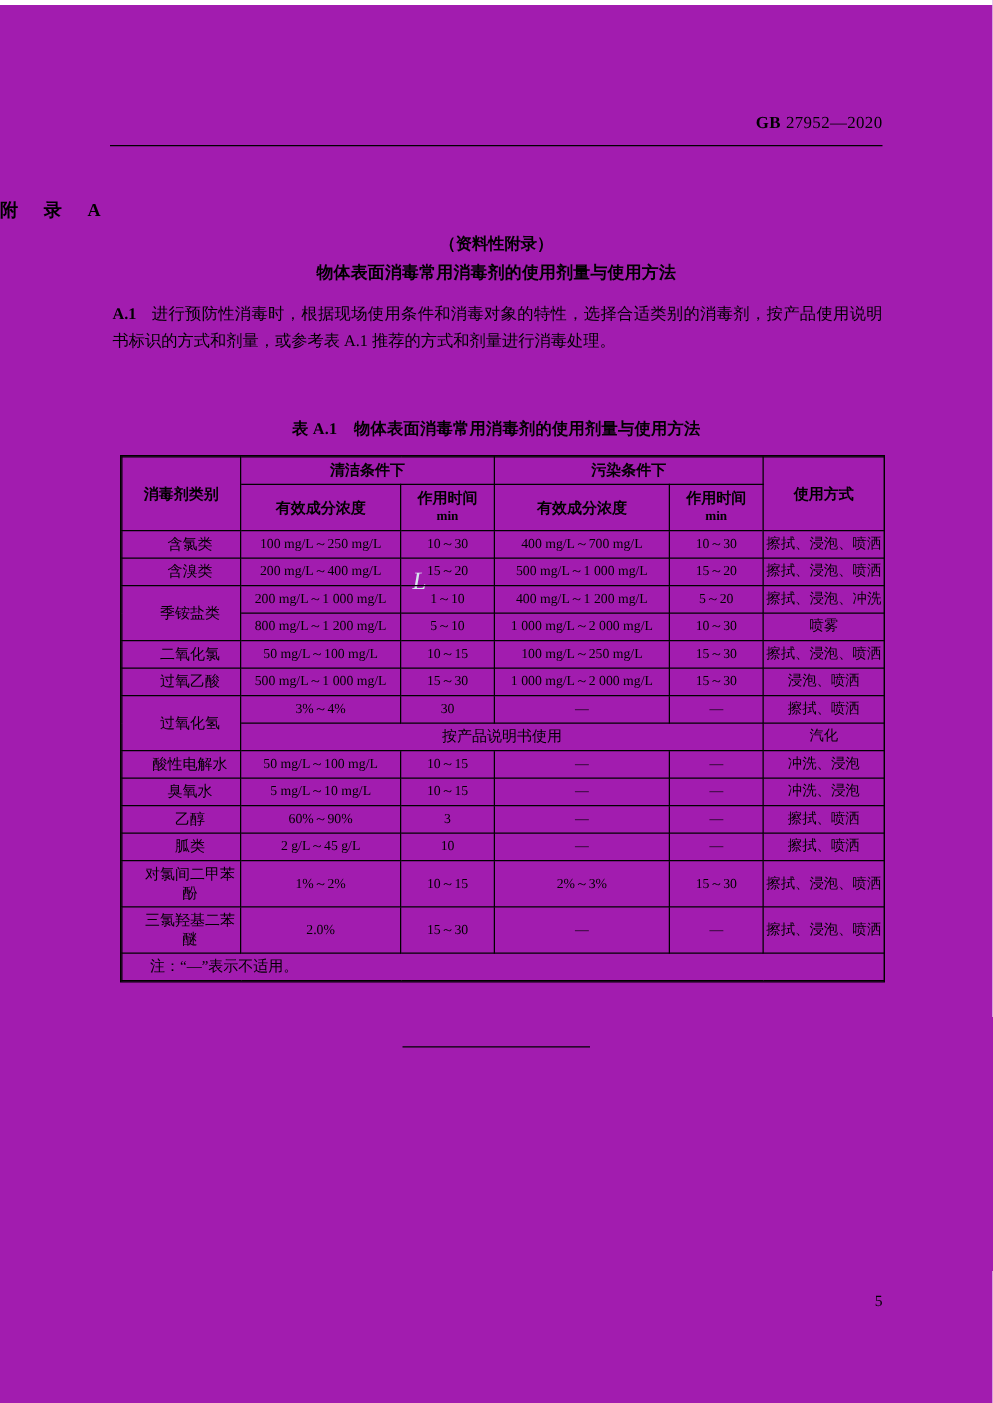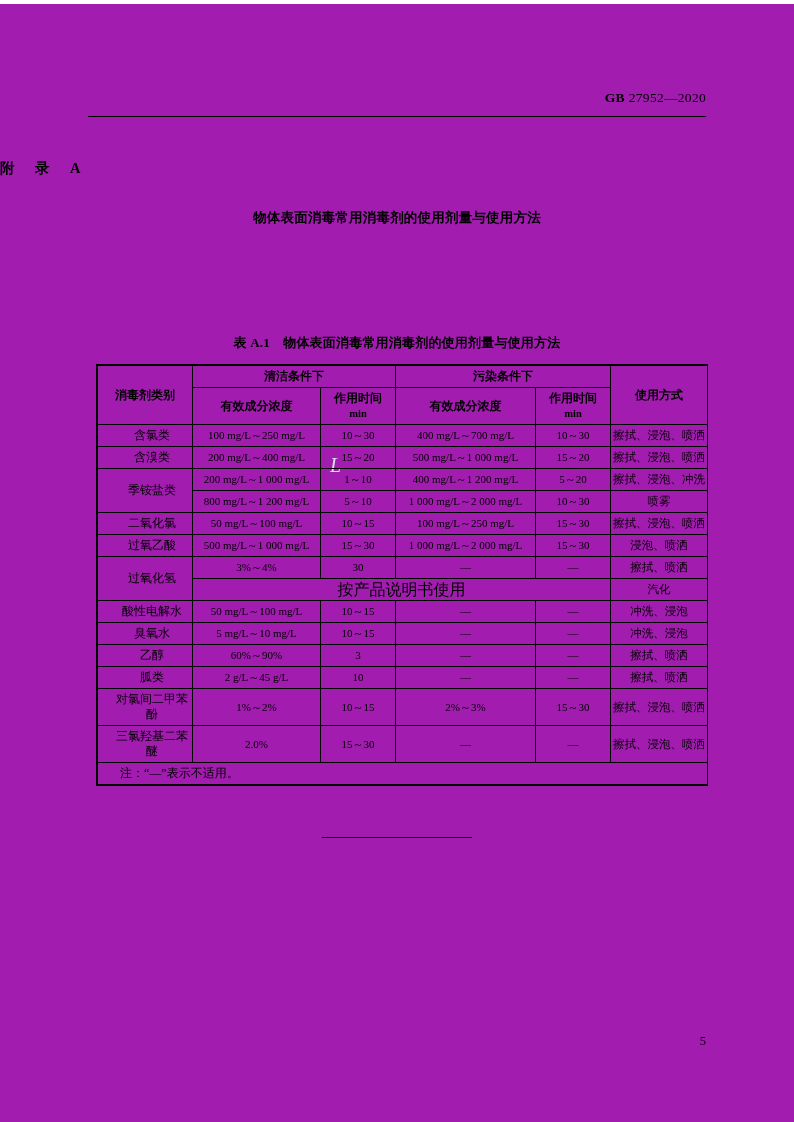--- a/index.html
+++ b/index.html
@@ -146,21 +146,21 @@
   }
   table.dose tbody td.val {
     font-size: 11px;
     white-space: nowrap;
   }
   table.dose tbody td.mode {
     font-size: 11.5px;
     white-space: nowrap;
   }
   table.dose tbody td.full {
-    font-size: 16px;
+    font-size: 12px;
   }
   table.dose tbody tr.noterow td {
     text-align: left;
     padding-left: 22px;
     font-size: 12px;
     border-left: 1px solid #000;
     border-right: 1px solid #000;
   }
 
   
@@ -206,23 +206,27 @@
 <body>
 
 <div class="page">
 
   <div class="header">
     <span class="gb">GB</span><span>27952—2020</span>
   </div>
   <div class="header-rule"></div>
 
   <div class="annex-title">附　录　A</div>
+  <div class="annex-sub">（资料性附录）</div>
   <div class="annex-heading">物体表面消毒常用消毒剂的使用剂量与使用方法</div>
 
   <div class="body-block">
+    <p class="para">
+      <span class="num">A.1</span><span>进行预防性消毒时，根据现场使用条件和消毒对象的特性，选择合适类别的消毒剂，按产品使用说明书标识的方式和剂量，或参考表 A.1 推荐的方式和剂量进行消毒处理。</span>
+    </p>
   </div>
 
   <div class="table-caption">表 A.1　物体表面消毒常用消毒剂的使用剂量与使用方法</div>
 
   <div class="wm">L</div>
 
   <div class="table-wrap">
     <table class="dose">
       <colgroup>
         <col style="width:95px">

